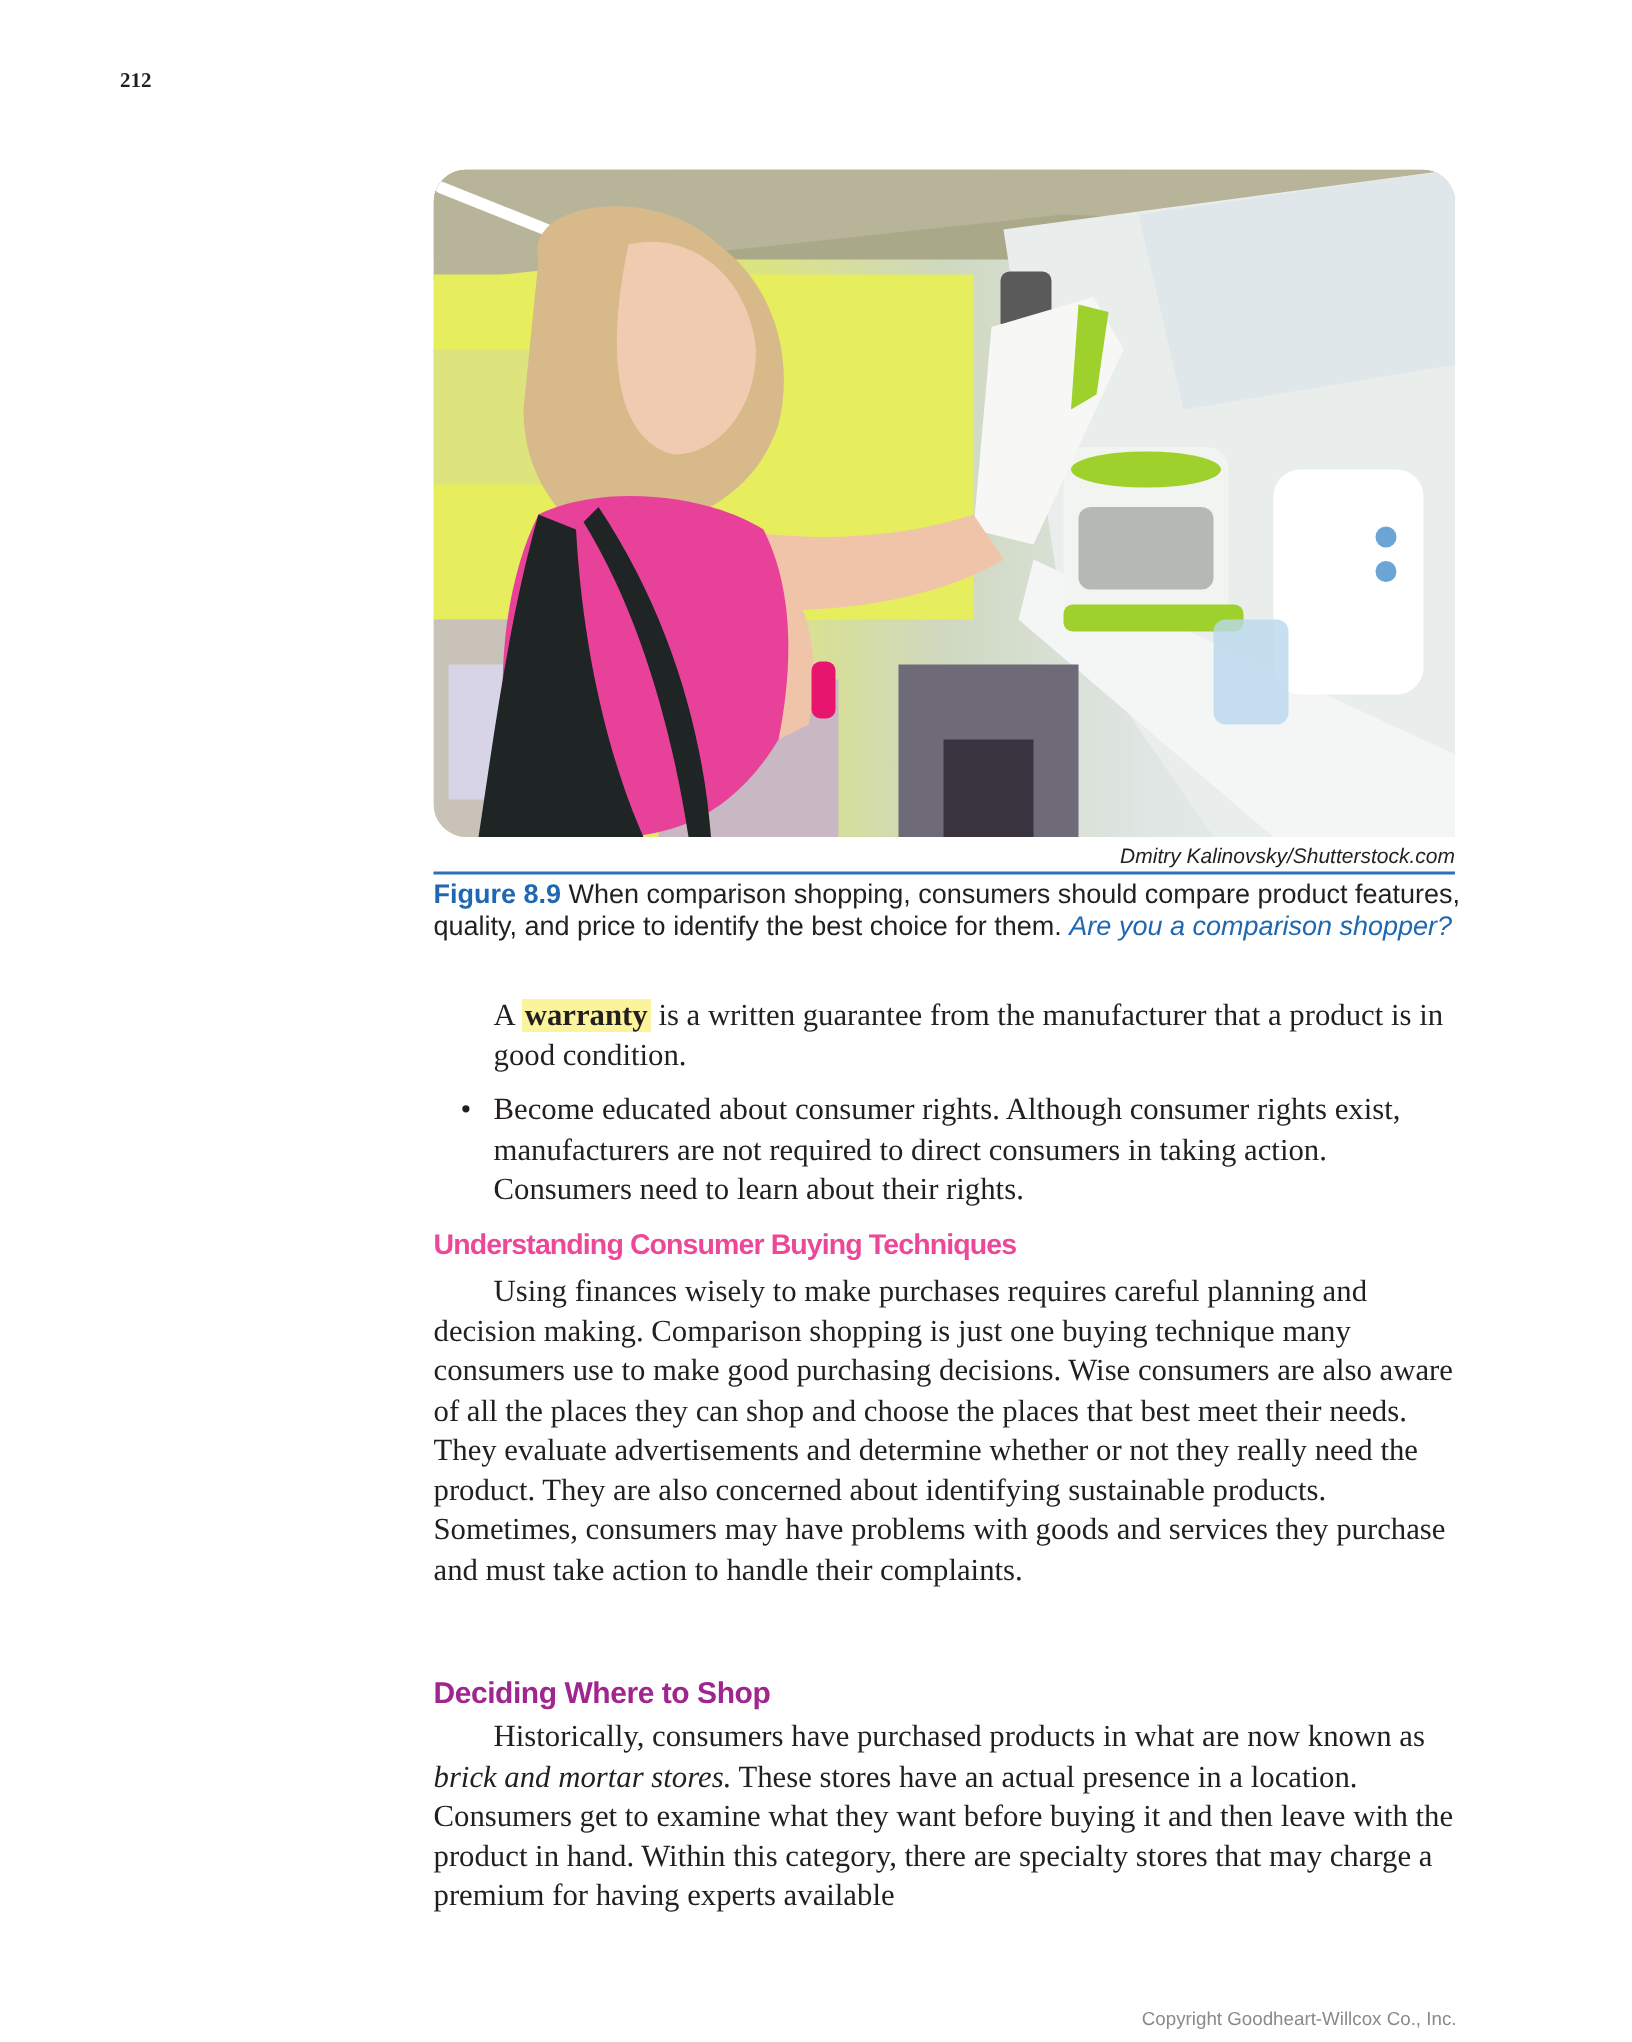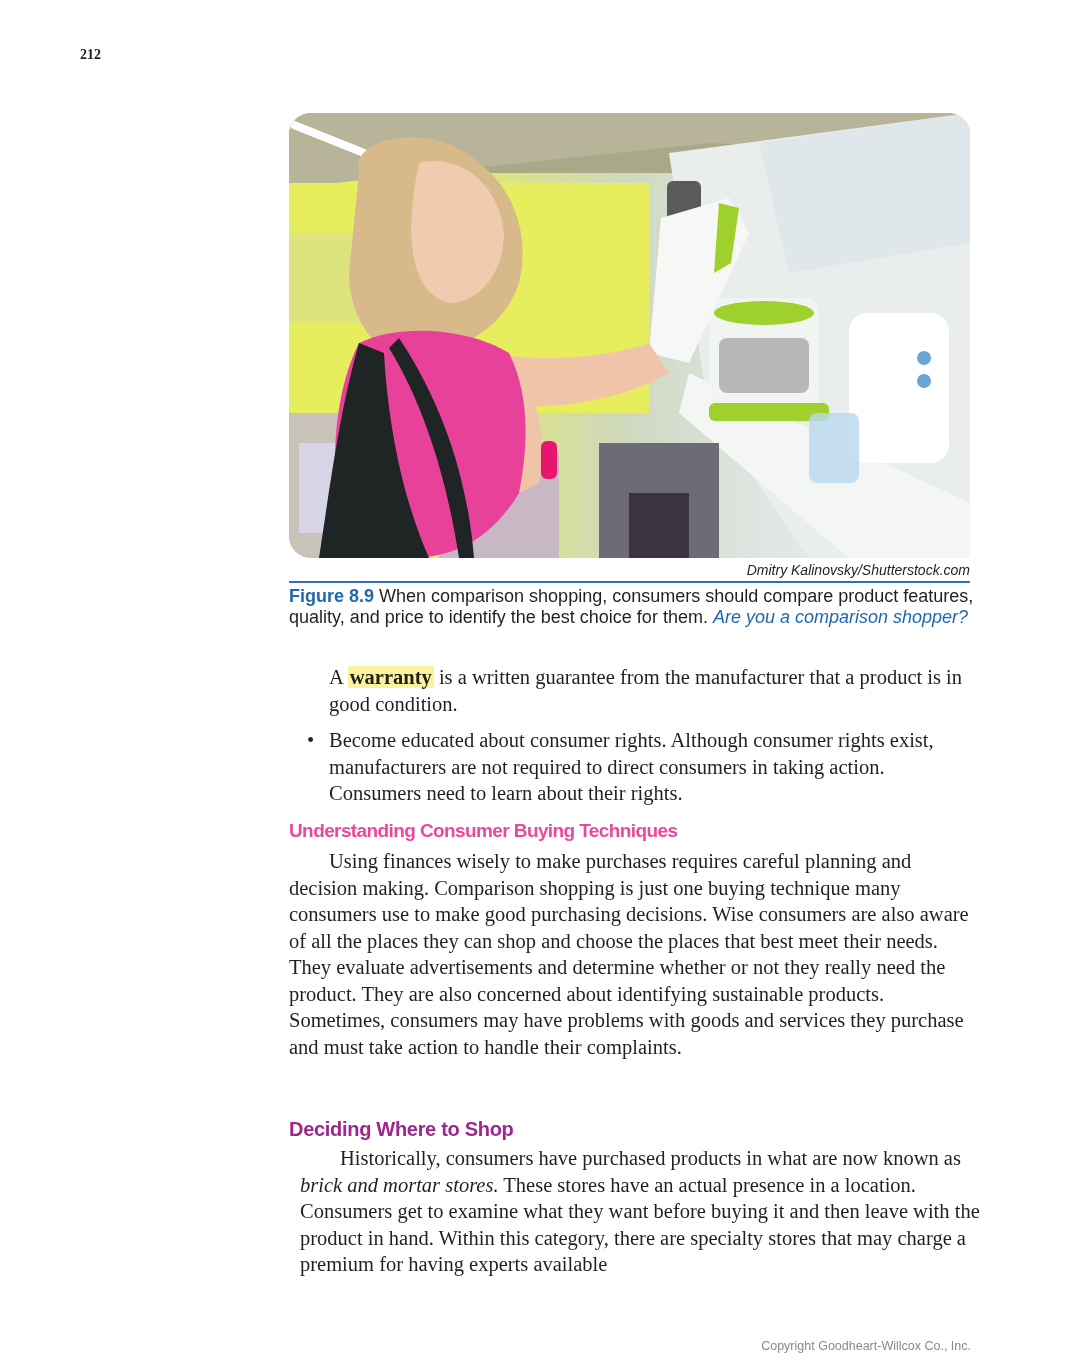--- a/index.html
+++ b/index.html
@@ -27,21 +27,21 @@
 
   .body-text { font-size: 20.5px; line-height: 26.5px; }
   .warranty-block { position: absolute; top: 664px; left: 329px; width: 640px; }
   .warranty-term { font-weight: bold; background: #fbf49c; padding: 0 2px; }
   .bullet-block { position: absolute; top: 727px; left: 329px; width: 650px; }
   .bullet-dot { position: absolute; left: -22px; top: 0; }
 
   .h1 { position: absolute; top: 820px; left: 289px; font-family: "Liberation Sans", sans-serif; font-weight: bold; font-size: 19px; color: #ec4899; letter-spacing: -0.6px; }
   .para1 { position: absolute; top: 848px; left: 289px; width: 690px; text-indent: 40px; }
   .h2 { position: absolute; top: 1118px; left: 289px; font-family: "Liberation Sans", sans-serif; font-weight: bold; font-size: 20px; color: #a0258e; letter-spacing: -0.3px; }
-  .para2 { position: absolute; top: 1145px; left: 300px; width: 690px; text-indent: 40px; }
+  .para2 { position: absolute; top: 1145px; left: 289px; width: 690px; text-indent: 40px; }
   .para2 em { font-style: italic; }
 
   .copyright { position: absolute; top: 1303px; right: 117px; font-family: "Liberation Sans", sans-serif; font-size: 12.5px; color: #8a8a8a; margin-top: 36px; }
 </style>
 </head>
 <body>
 
 <div class="header">
   <span class="page-num">212</span>
 </div>

